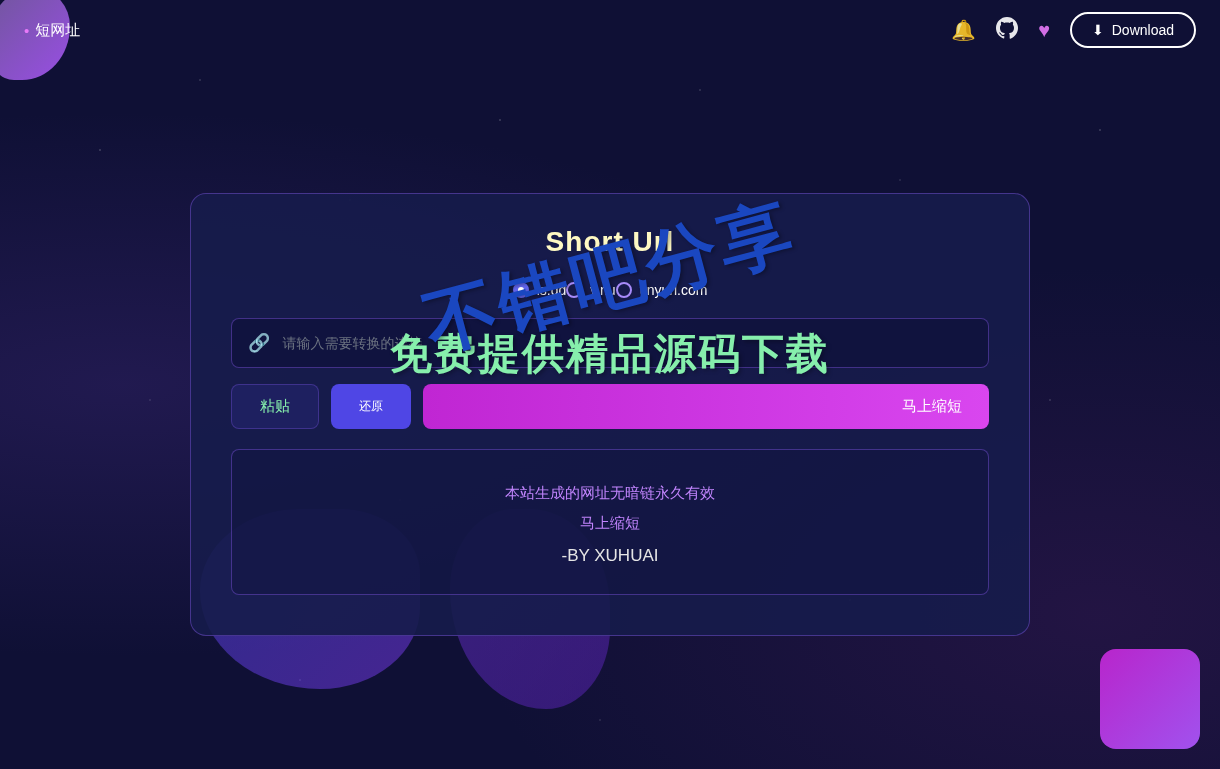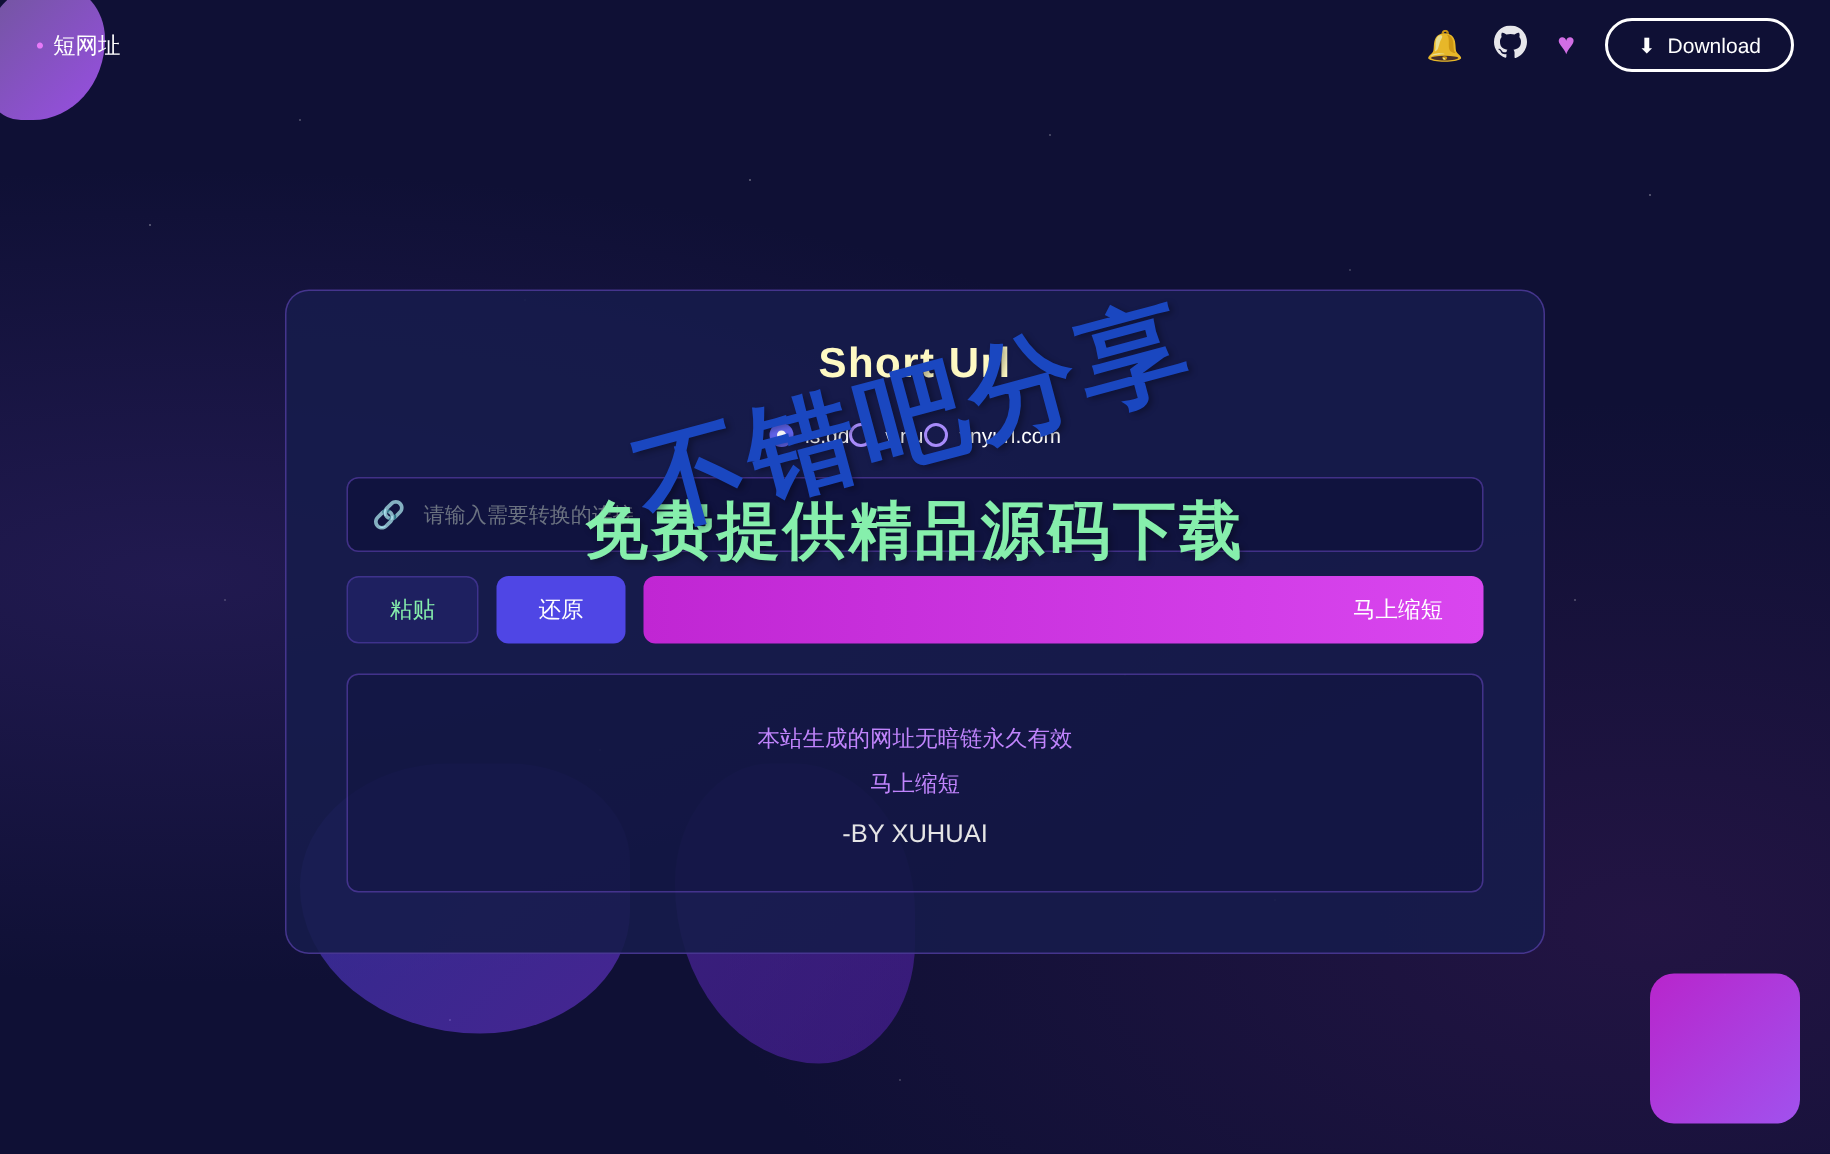--- a/index.html
+++ b/index.html
@@ -256,21 +256,21 @@
       cursor: pointer;
       font-family: 'Microsoft YaHei', Arial, sans-serif;
     }
 
     .btn-restore {
       background: #4f46e5;
       border: none;
       color: #ffffff;
       padding: 12px 28px;
       border-radius: 8px;
-      font-size: 15px;
+      font-size: 12px;
       cursor: pointer;
       font-family: 'Microsoft YaHei', Arial, sans-serif;
     }
 
     .btn-shorten {
       flex: 1;
       background: linear-gradient(90deg, #c026d3, #d946ef);
       border: none;
       color: #ffffff;
       padding: 12px 27px;

